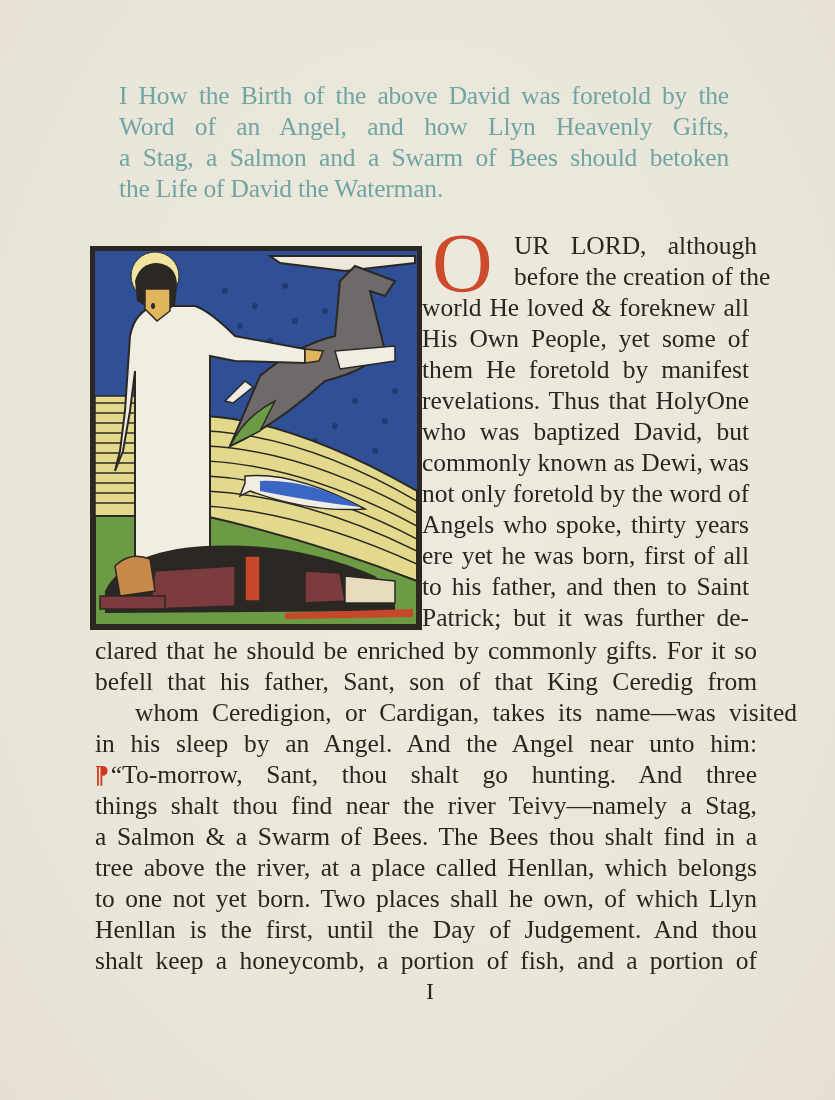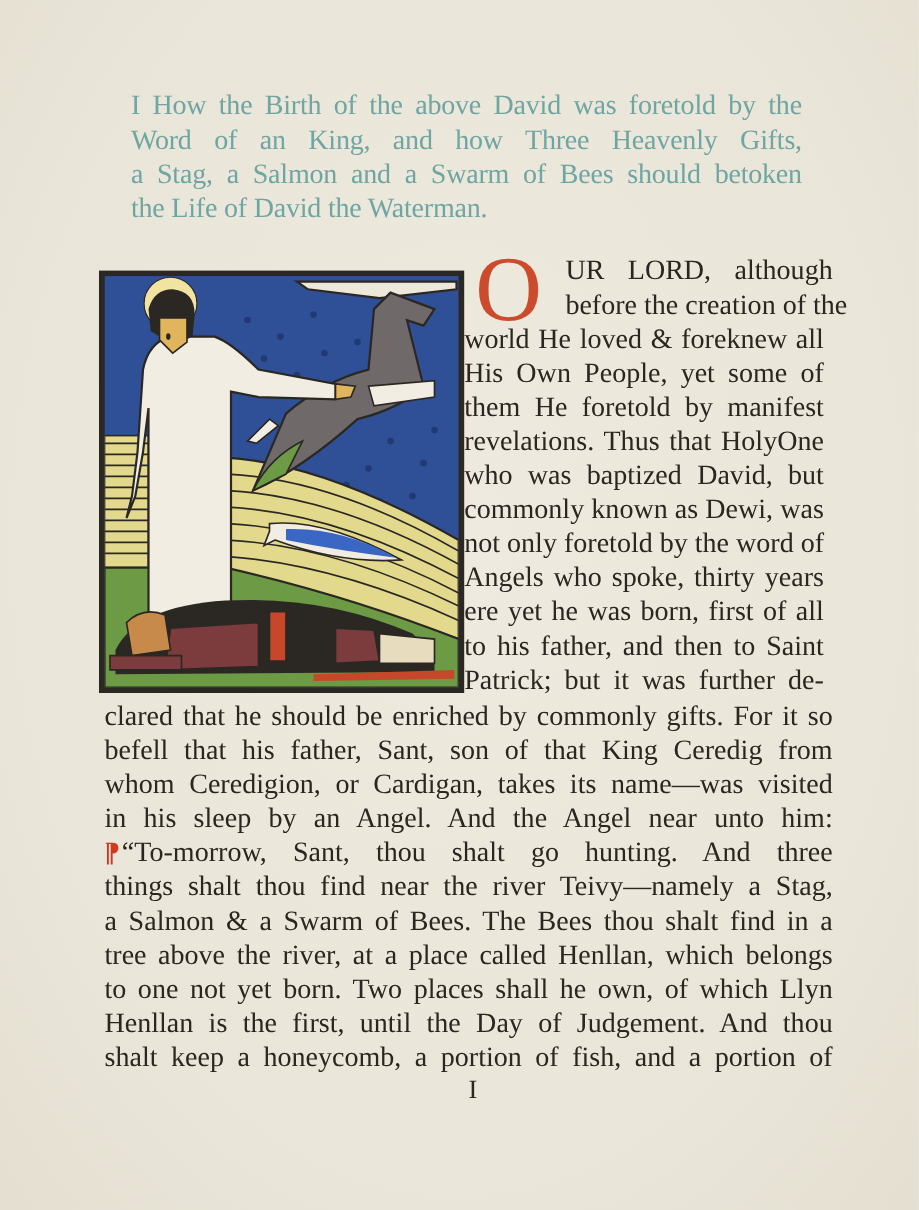--- a/index.html
+++ b/index.html
@@ -55,21 +55,21 @@
     font-size: 24px; color: #2b2620;
   }
 </style>
 </head>
 <body>
 
 <div class="page">
 
   <div class="heading">
     <span class="hl">I How the Birth of the above David was foretold by the</span>
-    <span class="hl">Word of an King, and how Three Heavenly Gifts,</span>
+    <span class="hl">Word of an Angel, and how Llyn Heavenly Gifts,</span>
     <span class="hl">a Stag, a Salmon and a Swarm of Bees should betoken</span>
     <span class="hl" style="text-align:left;text-align-last:left;">the Life of David the Waterman.</span>
   </div>
 
   <div class="figure-box">
     <svg width="322" height="374" viewBox="0 0 322 374">
 
       <rect x="0" y="0" width="322" height="374" fill="#2f4f96"></rect>
 
       <g fill="#223a72">
@@ -162,21 +162,21 @@
     <span class="line narrow" style="top:385px;">revelations. Thus that HolyOne</span>
     <span class="line narrow" style="top:416px;">who was baptized David, but</span>
     <span class="line narrow" style="top:447px;">commonly known as Dewi, was</span>
     <span class="line narrow" style="top:478px;">not only foretold by the word of</span>
     <span class="line narrow" style="top:509px;">Angels who spoke, thirty years</span>
     <span class="line narrow" style="top:540px;">ere yet he was born, first of all</span>
     <span class="line narrow" style="top:571px;">to his father, and then to Saint</span>
     <span class="line narrow" style="top:602px;">Patrick; but it was further de-</span>
     <span class="line full" style="top:635px;">clared that he should be enriched by commonly gifts. For it so</span>
     <span class="line full" style="top:666px;">befell that his father, Sant, son of that King Ceredig from</span>
-    <span class="line full" style="top:697px;">whom Ceredigion, or Cardigan, takes its name—was visited</span>
+    <span class="line full" style="top:697px;margin-left:40px;">whom Ceredigion, or Cardigan, takes its name—was visited</span>
     <span class="line full" style="top:728px;">in his sleep by an Angel. And the Angel near unto him:</span>
     <span class="line full" style="top:759px; display:flex; justify-content:flex-start;">
       <span class="pilcrow">¶</span>
       <span style="flex:1; text-align:justify; text-align-last:justify;">“To-morrow, Sant, thou shalt go hunting. And three</span>
     </span>
     <span class="line full" style="top:790px;">things shalt thou find near the river Teivy—namely a Stag,</span>
     <span class="line full" style="top:821px;">a Salmon &amp; a Swarm of Bees. The Bees thou shalt find in a</span>
     <span class="line full" style="top:852px;">tree above the river, at a place called Henllan, which belongs</span>
     <span class="line full" style="top:883px;">to one not yet born. Two places shall he own, of which Llyn</span>
     <span class="line full" style="top:914px;">Henllan is the first, until the Day of Judgement. And thou</span>

